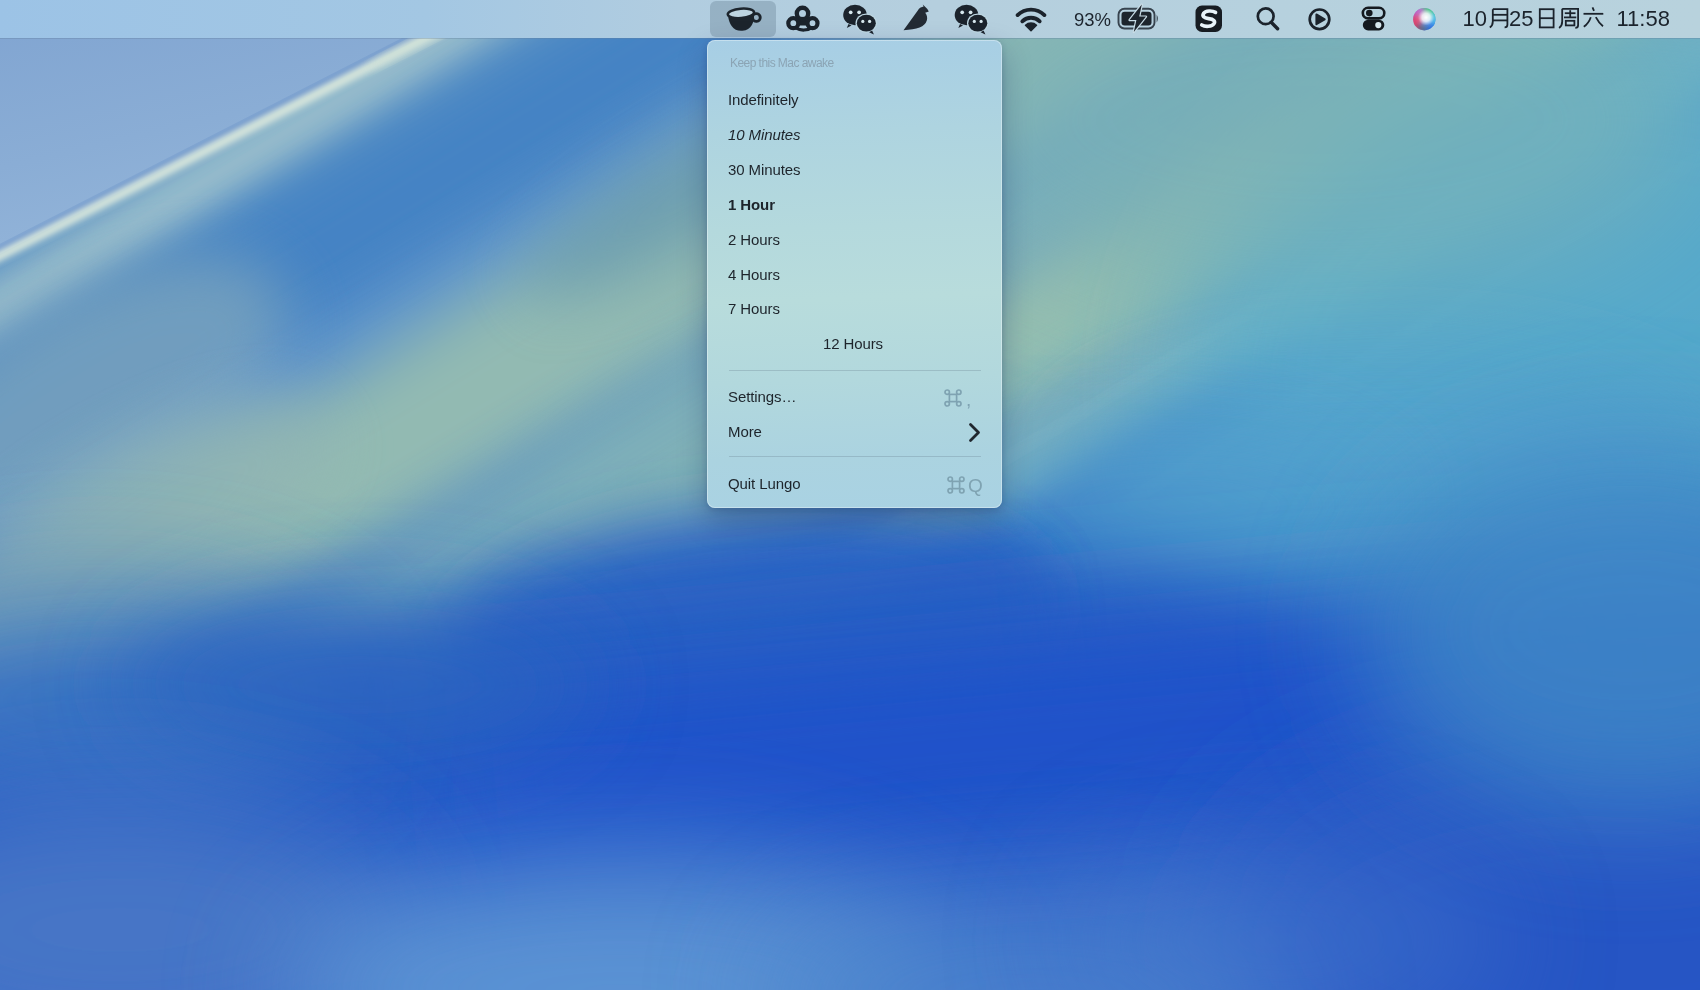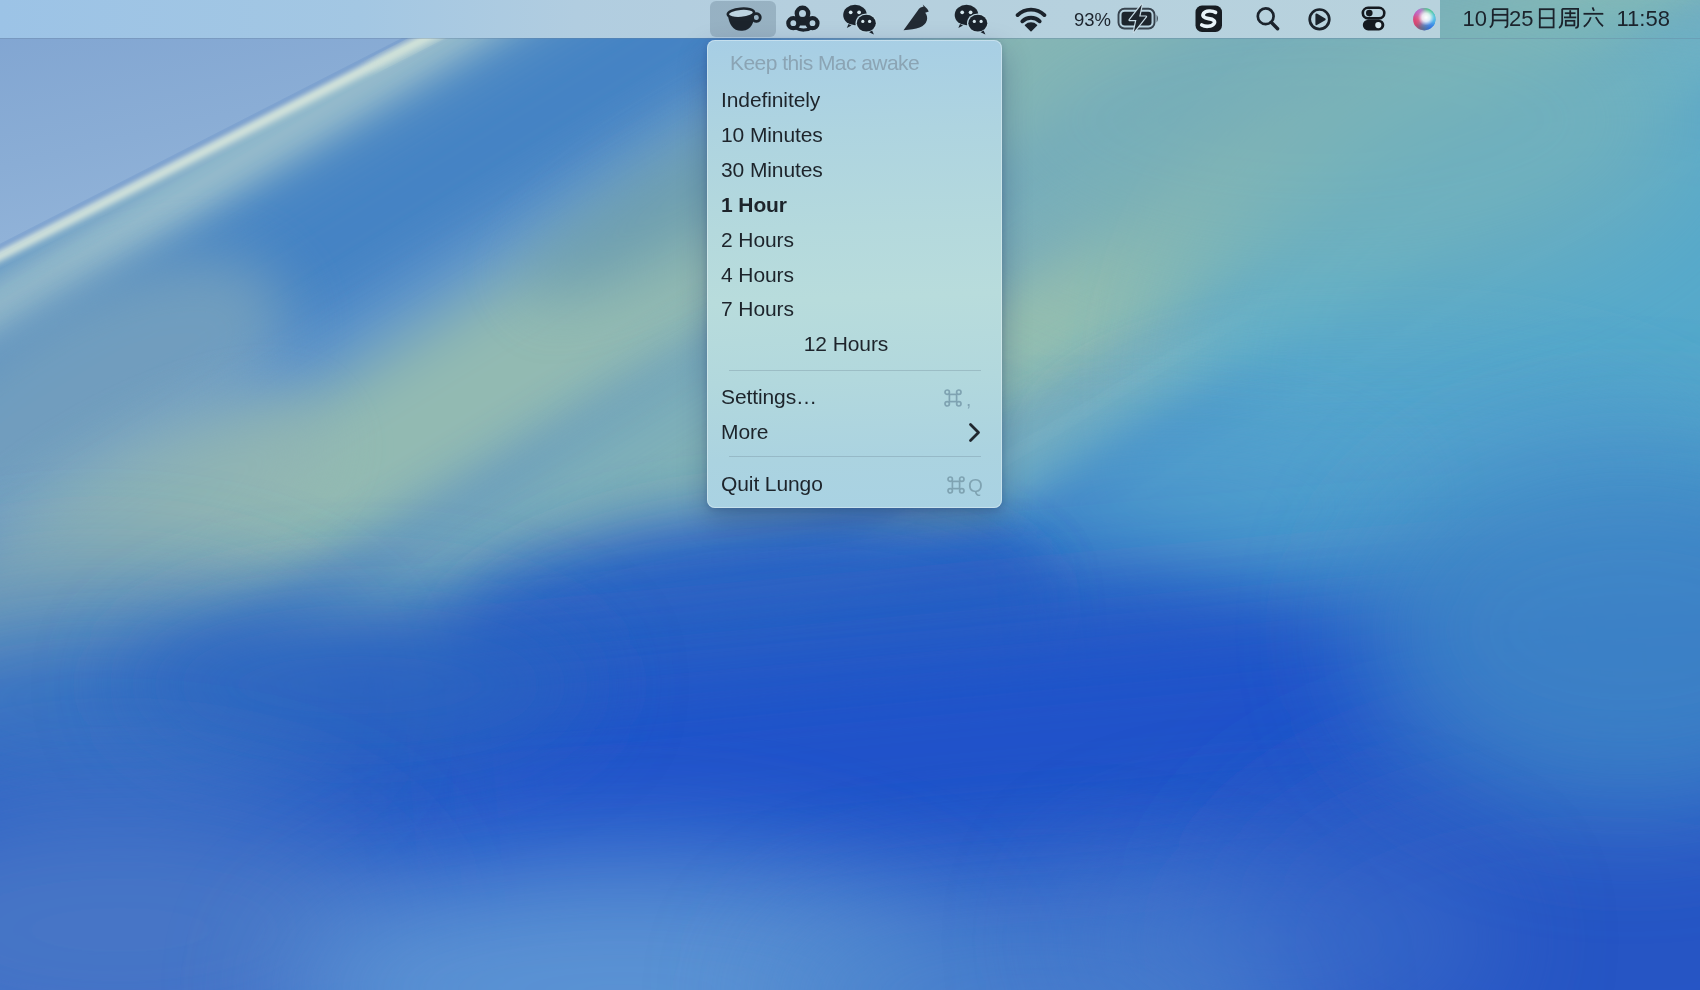--- a/index.html
+++ b/index.html
@@ -1,26 +1,26 @@
 <!DOCTYPE html>
 <html><head>
 <meta charset="utf-8">
 <style>
   html,body{margin:0;padding:0;width:1700px;height:990px;overflow:hidden;
     font-family:"Liberation Sans",sans-serif;}
   #stage{position:absolute;inset:0;width:1700px;height:990px;}
   #wall{position:absolute;left:0;top:0;}
-  #bar{position:absolute;left:0;top:0;width:1440px;height:38px;
+  #bar{position:absolute;left:0;top:0;width:1700px;height:38px;
     background:linear-gradient(to right,#9cc3e6 0%,#a3c7e3 25%,#b1cde0 40%,#b5cfde 55%,#b6d1de 75%,#b8d2dd 100%);}
   #barline{position:absolute;left:0;top:38px;width:1700px;height:1px;background:rgba(100,130,160,0.35);}
   #panel{position:absolute;left:707px;top:39.5px;width:295px;height:468px;border-radius:8px;
     background:linear-gradient(178deg,#a7cee5 0%,#aed4e0 20%,#b4d9dd 40%,#b8dcdc 55%,#b2d8dd 72%,#abd3e0 88%,#a9d2e3 100%);
     box-shadow:0 12px 30px rgba(0,20,80,0.28), 0 2px 6px rgba(0,25,90,0.18), inset 0 0 0 1px rgba(255,255,255,0.35);}
-  .mi{position:absolute;left:14px;width:250px;font-size:21px;letter-spacing:-0.1px;color:#1d242b;line-height:26px;}
-  .hdr{position:absolute;left:23px;font-size:21px;letter-spacing:-0.55px;color:#8ba4b4;line-height:20px;}
+  .mi{position:absolute;left:21px;width:250px;font-size:15px;letter-spacing:-0.1px;color:#1d242b;line-height:26px;}
+  .hdr{position:absolute;left:23px;font-size:12px;letter-spacing:-0.55px;color:#8ba4b4;line-height:20px;}
   .sep{position:absolute;left:22px;width:252px;height:1px;background:rgba(110,135,150,0.33);}
 </style>
 </head>
 <body>
 <div id="stage">
   <div id="wall"><svg width="1700" height="990" viewBox="0 0 1700 990">
     <defs>
       <filter id="f60" x="-60%" y="-60%" width="220%" height="220%">
             <feGaussianBlur stdDeviation="60"></feGaussianBlur>
           </filter>
@@ -225,21 +225,21 @@
       <path d="M 1583.5 13.8 L 1603.3 13.8"></path>
       <path d="M 1590.8 17.2 Q 1588.6 23.4 1583.8 26.8"></path>
       <path d="M 1595.8 17.2 Q 1598.8 23 1603 26.2"></path>
     </g>
   </svg>
     </div>
   <div id="barline"></div>
   <div id="panel">
     <div class="hdr" style="top:13.5px;">Keep this Mac awake</div>
     <div class="mi" style="top:47.5px;">Indefinitely</div>
-    <div class="mi" style="top:82.5px;">10 Minutes</div>
+    <div class="mi" style="top:82.5px;font-style:italic;">10 Minutes</div>
     <div class="mi" style="top:117.5px;">30 Minutes</div>
     <div class="mi" style="top:152px;font-weight:bold;">1 Hour</div>
     <div class="mi" style="top:187px;">2 Hours</div>
     <div class="mi" style="top:222px;">4 Hours</div>
     <div class="mi" style="top:256.5px;">7 Hours</div>
     <div class="mi" style="top:291.5px;text-align:center;">12 Hours</div>
     <div class="sep" style="top:330px;"></div>
     <div class="mi" style="top:344.5px;">Settings…</div>
     <div class="mi" style="top:379px;">More</div>
     <div class="sep" style="top:416px;"></div>

